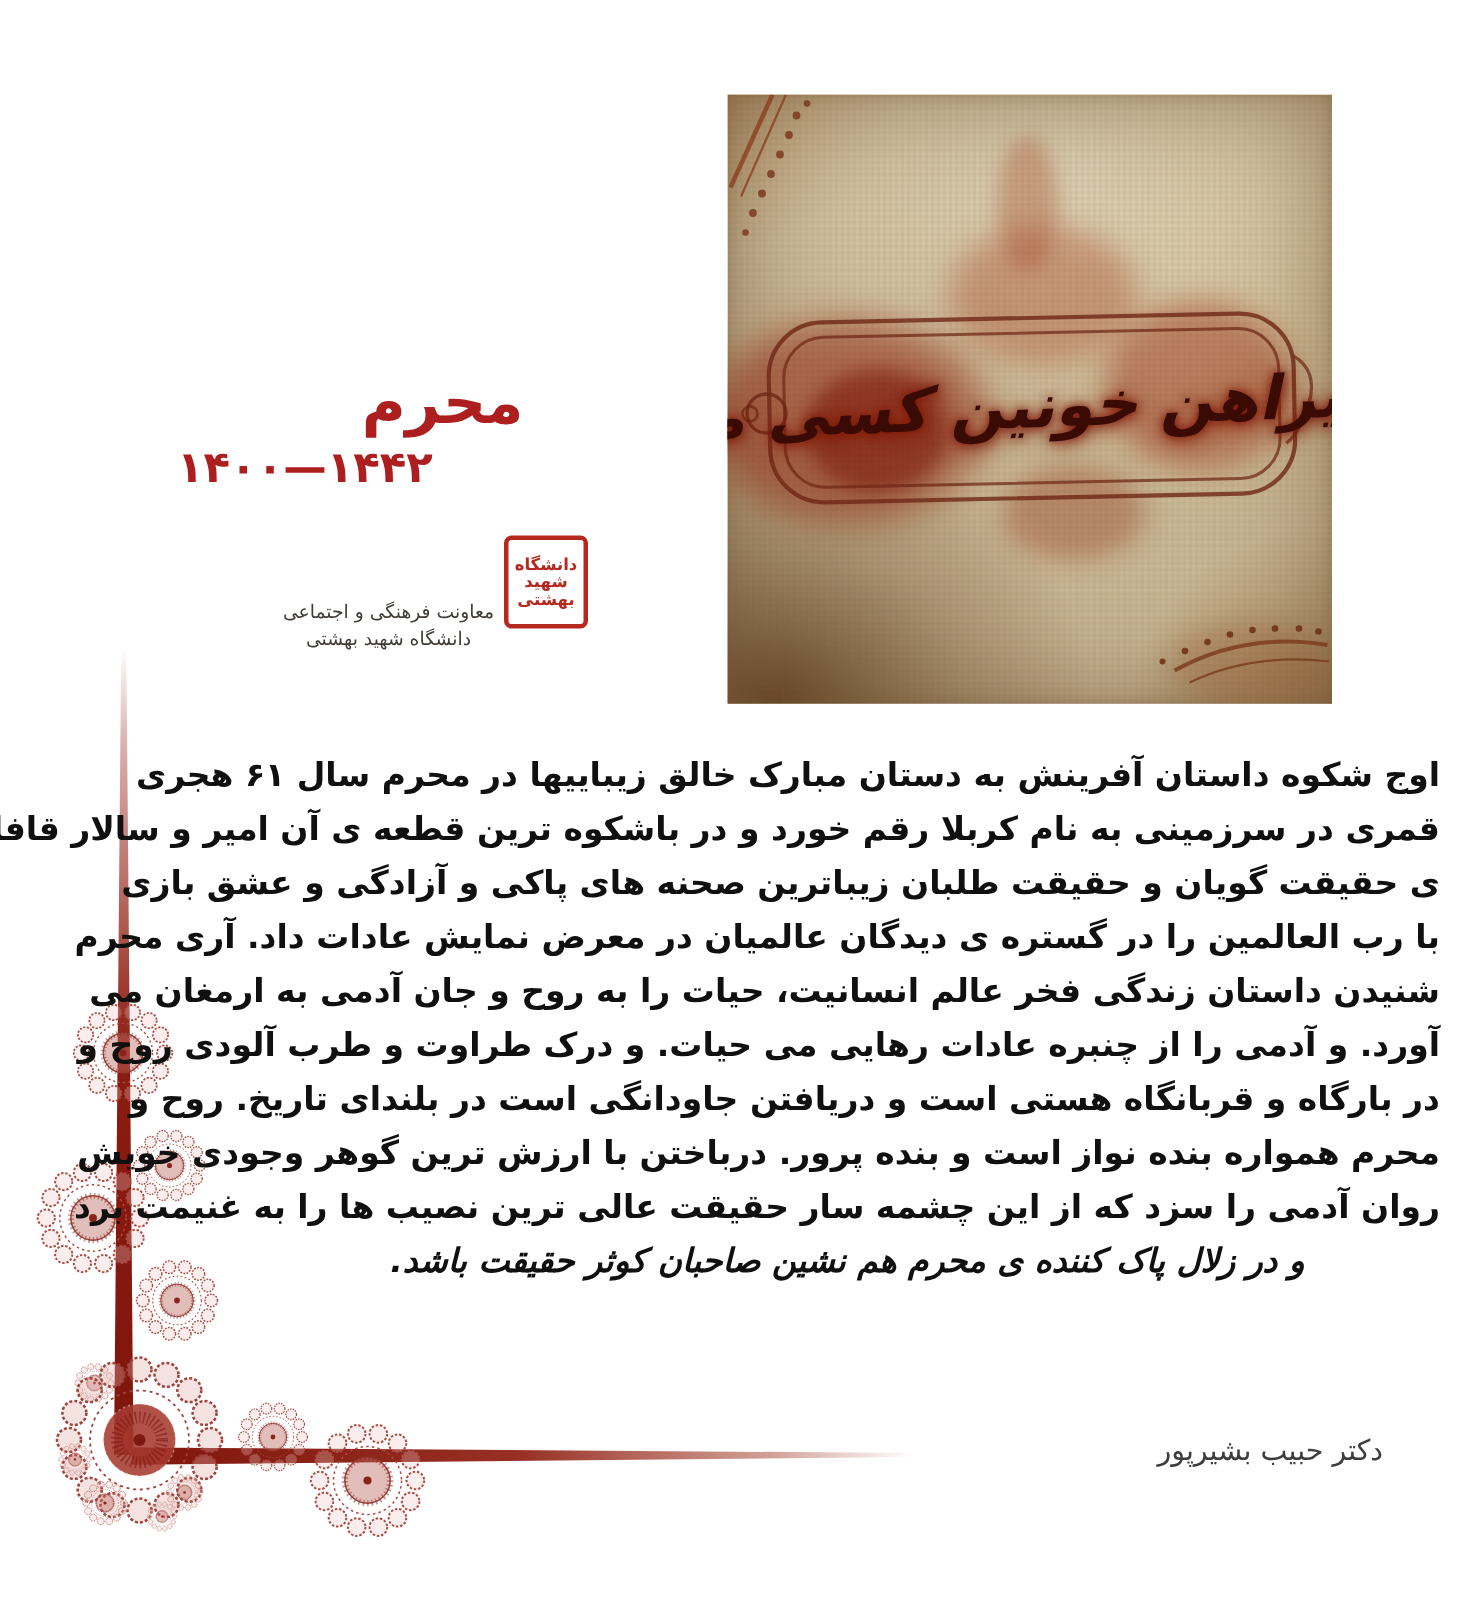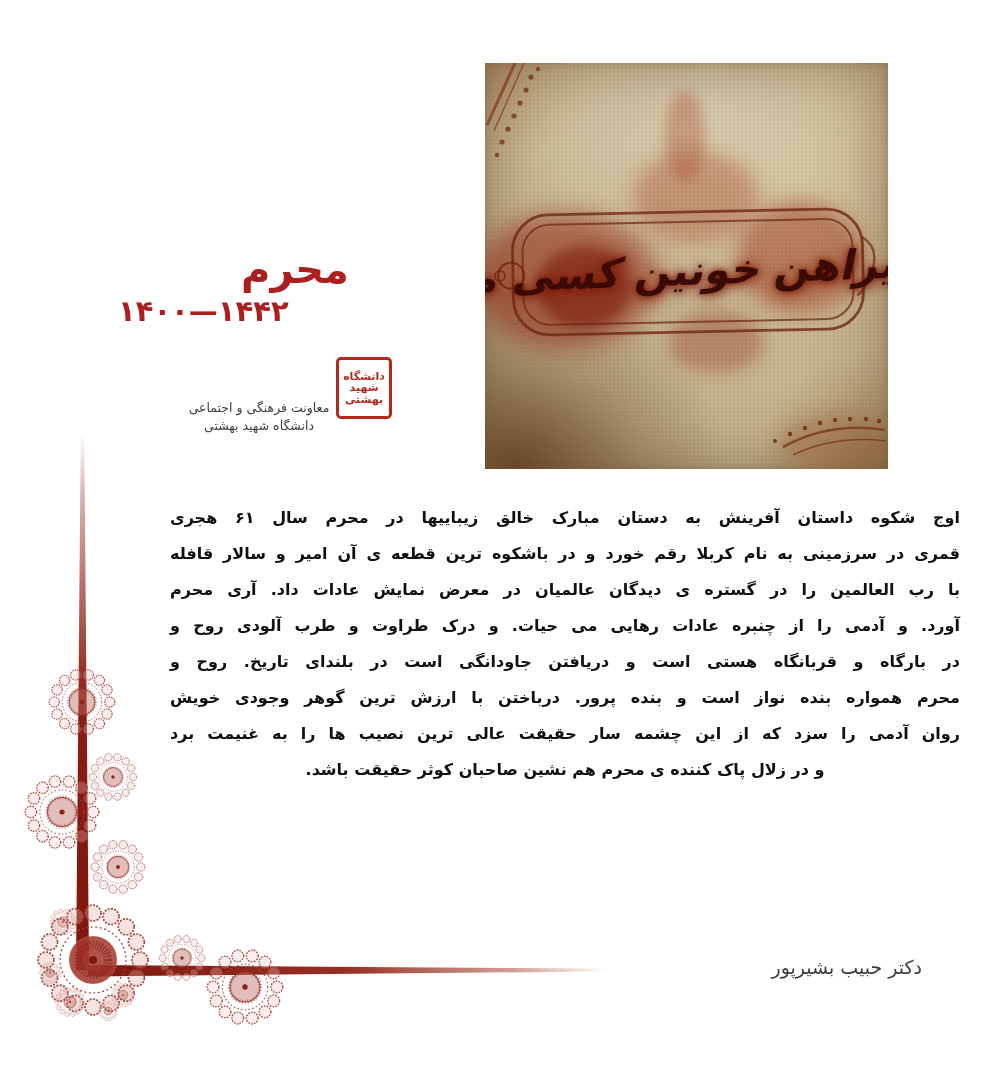--- a/index.html
+++ b/index.html
@@ -58,24 +58,24 @@
     position:absolute;left:4%;top:152px;width:92%;height:112px;
     display:flex;align-items:center;justify-content:center;
     direction:rtl;font-size:41px;font-weight:bold;color:#3a0a04;
     transform:skewX(-14deg) rotate(-2deg);
     text-shadow:0 0 6px rgba(120,20,5,.9), 0 0 16px rgba(150,40,10,.65), 2px 3px 10px rgba(120,20,5,.5);
     white-space:nowrap;
   }
   
   .body-text{position:absolute;left:170px;top:500px;width:790px;z-index:2;direction:rtl;}
   .body-text .bline{
-    height:36px;line-height:36px;font-size:16px;font-weight:bold;color:#101010;
+    height:36px;line-height:36px;font-size:22px;font-weight:bold;color:#101010;
     text-align:justify;text-align-last:justify;white-space:nowrap;
   }
-  .body-text .bline.last{text-align:right;text-align-last:center;}
+  .body-text .bline.last{text-align:right;text-align-last:center;font-style:italic;}
   
   .signature{
     position:absolute;right:60px;top:956px;font-size:19px;color:#3d3d3d;direction:rtl;z-index:2;
   }
   
   .ornaments{position:absolute;left:0;top:0;z-index:1;pointer-events:none;}
 </style>
 </head>
 <body>
 
@@ -222,21 +222,23 @@
     <use href="#lace" transform="translate(245,987) scale(0.84)"></use>
     <use href="#lace" transform="translate(70,1002) scale(0.33)"></use>
     <use href="#lace" transform="translate(123,995) scale(0.27)"></use>
     <use href="#lace" transform="translate(108,1011) scale(0.22)"></use>
     <use href="#lace" transform="translate(50,973) scale(0.24)"></use>
   </svg>
 
   <div class="body-text">
     <div class="bline">اوج شکوه داستان آفرینش به دستان مبارک خالق زیباییها در محرم سال ۶۱ هجری</div>
     <div class="bline">قمری در سرزمینی به نام کربلا رقم خورد و در باشکوه ترین قطعه ی آن امیر و سالار قافله</div>
+    <div class="bline">ی حقیقت گویان و حقیقت طلبان زیباترین صحنه های پاکی و آزادگی و عشق بازی</div>
     <div class="bline">با رب العالمین را در گستره ی دیدگان عالمیان در معرض نمایش عادات داد. آری محرم</div>
+    <div class="bline">شنیدن داستان زندگی فخر عالم انسانیت، حیات را به روح و جان آدمی به ارمغان می</div>
     <div class="bline">آورد. و آدمی را از چنبره عادات رهایی می حیات. و درک طراوت و طرب آلودی روح و</div>
     <div class="bline">در بارگاه و قربانگاه هستی است و دریافتن جاودانگی است در بلندای تاریخ. روح و</div>
     <div class="bline">محرم همواره بنده نواز است و بنده پرور. درباختن با ارزش ترین گوهر وجودی خویش</div>
     <div class="bline">روان آدمی را سزد که از این چشمه سار حقیقت عالی ترین نصیب ها را به غنیمت برد</div>
     <div class="bline last">و در زلال پاک کننده ی محرم هم نشین صاحبان کوثر حقیقت باشد.</div>
   </div>
 
   <div class="signature">دکتر حبیب بشیرپور</div>
 
 </div>

